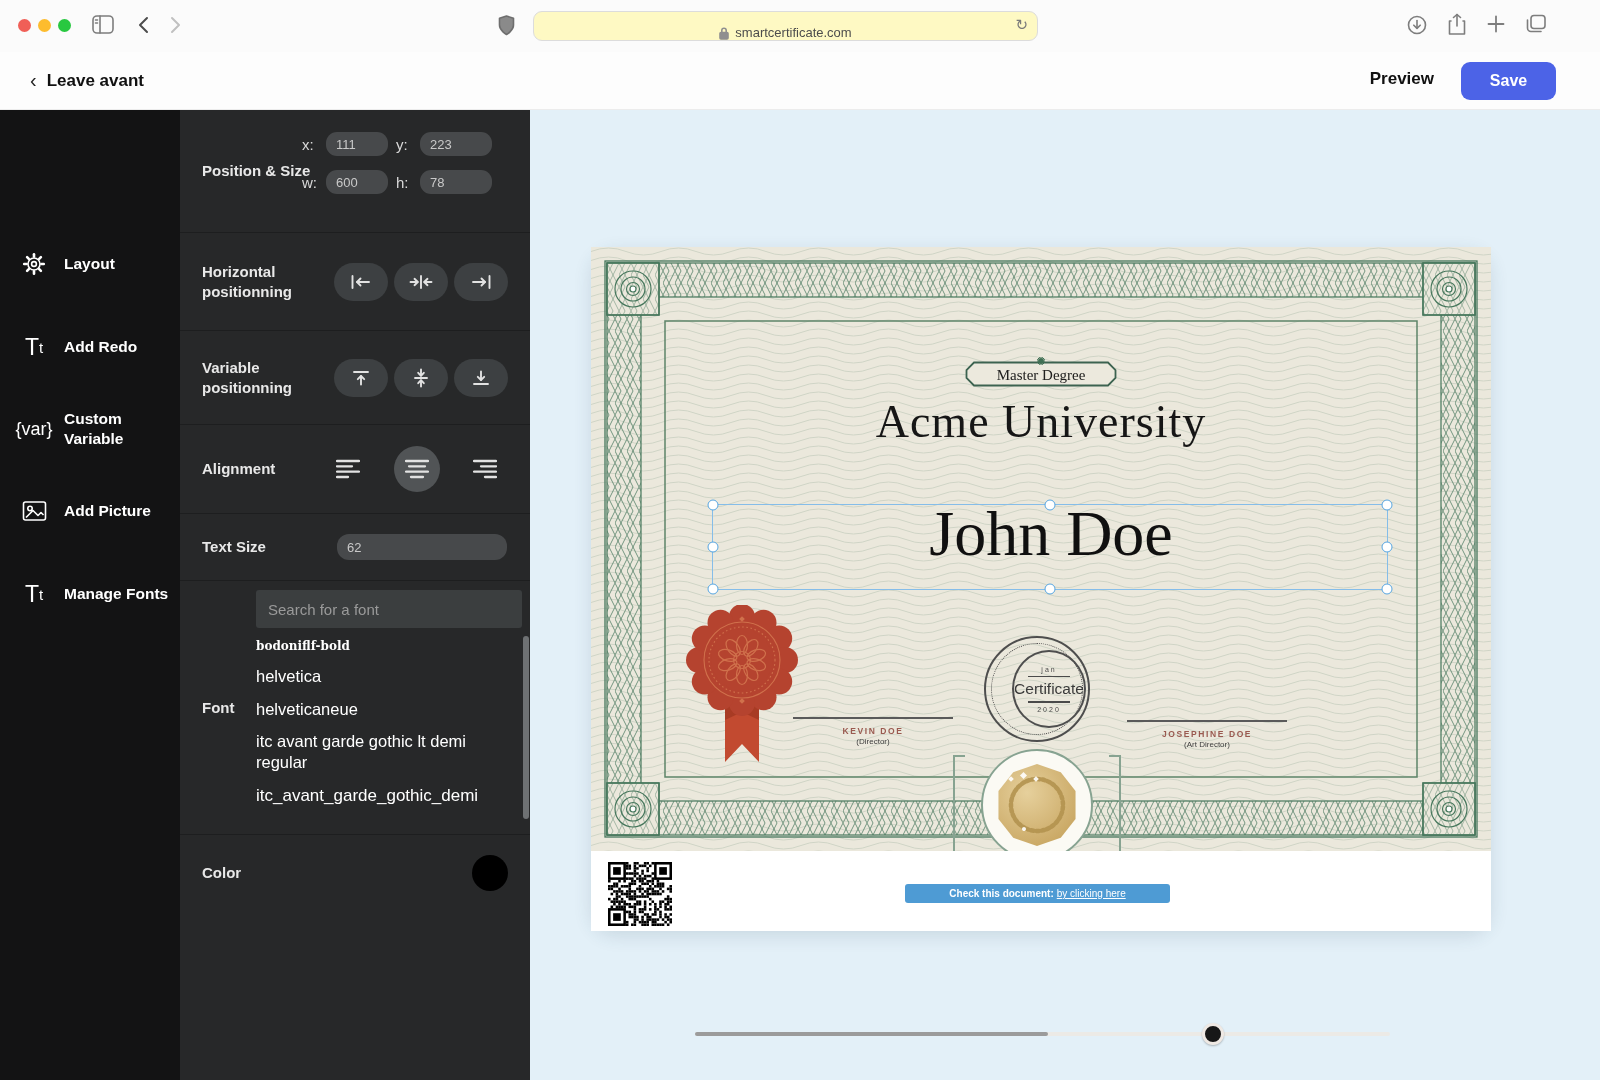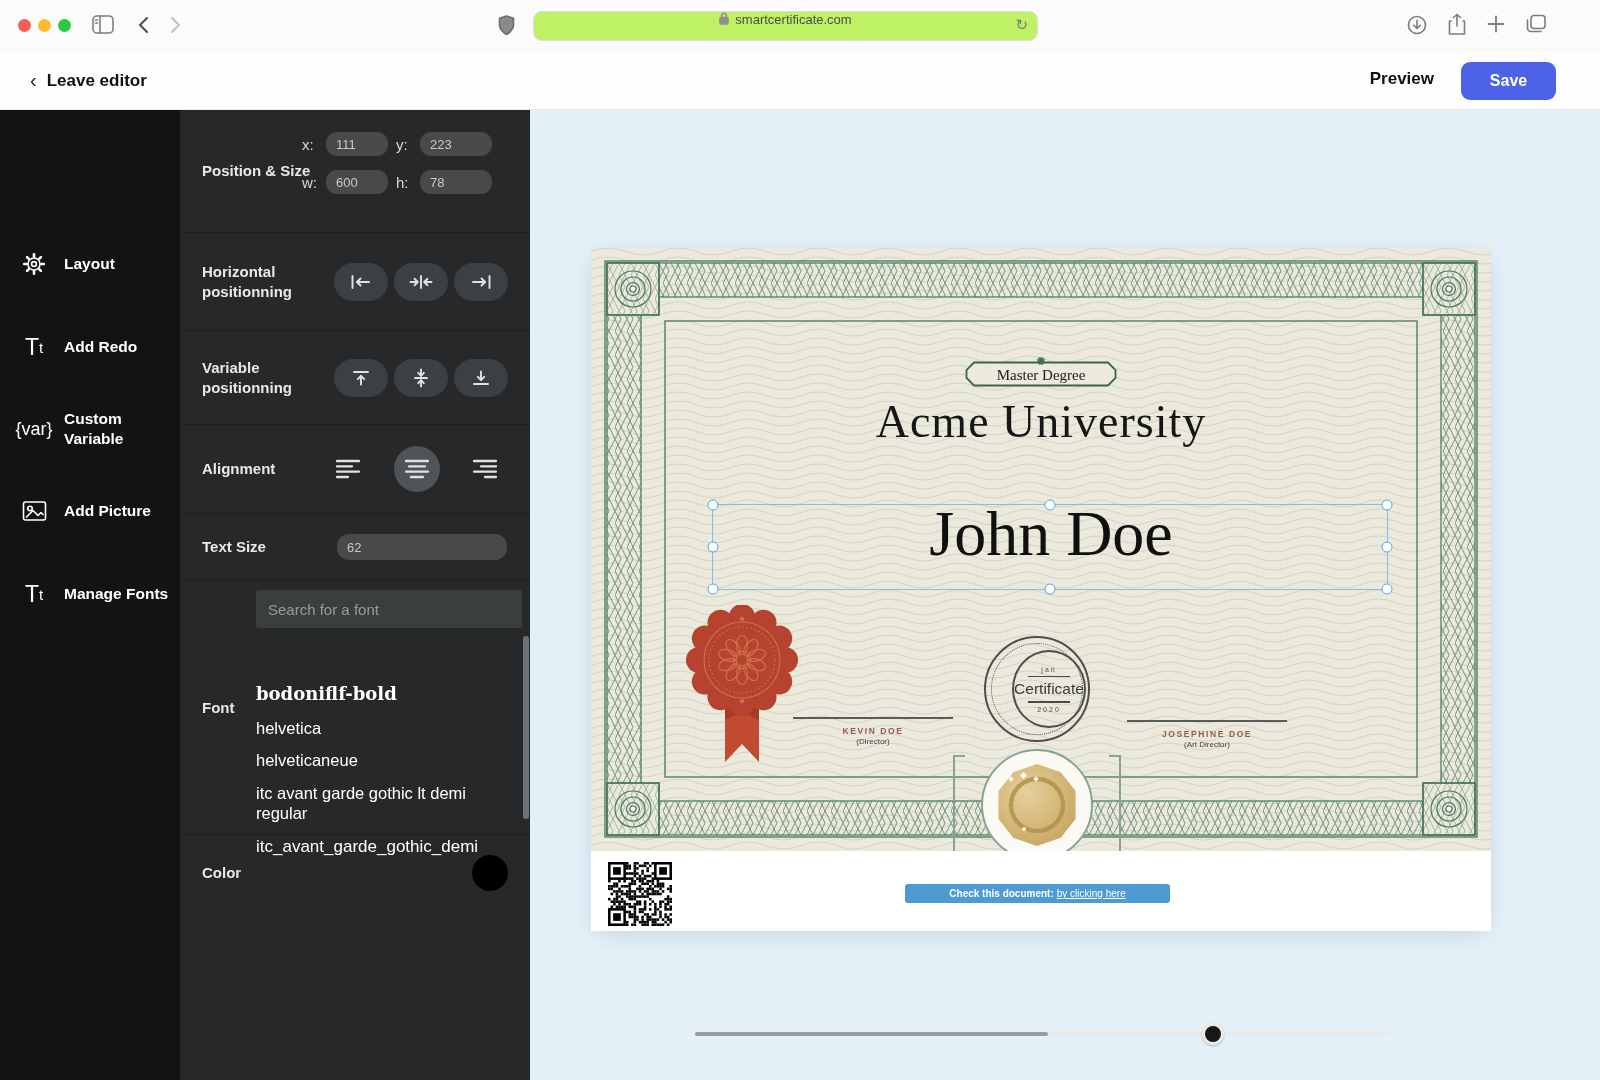--- a/index.html
+++ b/index.html
@@ -4,22 +4,22 @@
 <style>
   * { margin:0; padding:0; box-sizing:border-box; }
   html,body { width:1600px; height:1080px; overflow:hidden; background:#fff;
     font-family:"Liberation Sans", sans-serif; }
   .abs { position:absolute; }
 
   
   #chrome { position:relative; height:52px; background:#fbfbfb; }
   .tl { position:absolute; top:19px; width:13px; height:13px; border-radius:50%; }
   #chrome svg { stroke:#7d7d7d; fill:none; stroke-width:1.6; stroke-linecap:round; stroke-linejoin:round; }
-  #urlbar { position:absolute; left:533px; top:11px; width:505px; height:30px; background:#bef264;
-    border:1px solid #dcdcdc; border-radius:9px; display:flex; align-items:flex-start; justify-content:center;
+  #urlbar { position:absolute; left:533px; top:11px; width:505px; height:30px; background:#fef9c3;
+    border:1px solid #dcdcdc; border-radius:9px; display:flex; align-items:flex-end; justify-content:center;
     font-size:13px; color:#4c4c4c; }
   #urlbar .reload { position:absolute; right:9px; top:4px; color:#7a7a7a; font-size:15px; }
 
   
   #toolbar { position:relative; height:58px; background:#fdfdfd; border-bottom:1px solid #ececec; }
   #leave { position:absolute; left:30px; top:17px; font-size:17px; font-weight:700; color:#111;
     display:flex; align-items:center; gap:10px; cursor:pointer; }
   #leave .chev { font-size:20px; font-weight:400; color:#222; }
   .tb-center { position:absolute; left:548px; top:0; height:58px; display:flex; align-items:center; gap:47px; }
   .tb-btn { font-size:17px; font-weight:700; color:#1c1c1c; cursor:pointer; }
@@ -61,21 +61,21 @@
   .alg { width:46px; height:46px; border-radius:50%; display:flex; align-items:center; justify-content:center;
     background:transparent; border:none; cursor:pointer; }
   .alg.active { background:#515456; }
   #textsize { position:absolute; left:157px; top:50%; transform:translateY(-50%); width:170px; height:26px;
     border-radius:12px; background:#47494b; }
   #fontsearch { position:absolute; left:76px; top:9px; width:266px; height:38px; background:#3b3e3f;
     border:none; border-radius:3px; color:#d0d0d0; font-size:15px; padding:0 12px; outline:none; }
   #fontsearch::placeholder { color:#9a9a9a; }
   #fontlist { position:absolute; left:76px; top:58px; width:262px; color:#fff; }
   .font-item { margin-bottom:12px; cursor:pointer; line-height:1.25; }
-  .f-serif { font-family:"DejaVu Serif", serif; font-weight:700; font-size:18px;margin-top:44px; }
+  .f-serif { font-family:"DejaVu Serif", serif; font-weight:700; font-size:12px; }
   .f-sans  { font-size:16.5px; }
   #fscroll { position:absolute; right:1px; top:55px; width:6px; height:183px; border-radius:3px; background:#6e7173; }
   #swatch { position:absolute; right:22px; top:50%; transform:translateY(-50%); width:36px; height:36px;
     border-radius:50%; background:#000; cursor:pointer; }
 
   
   #canvas { position:relative; flex:1; background:#e3f0f8; }
   #cert { position:absolute; left:61px; top:137px; width:900px; height:684px; background:#fff;
     box-shadow:0 5px 18px rgba(40,70,90,.14);border-radius:24px; }
   #artwork { position:absolute; left:0; top:0; width:900px; height:604px; overflow:hidden; }
@@ -185,21 +185,21 @@
     <svg width="21" height="20" viewBox="0 0 21 20">
         <rect x="5" y="1.5" width="14" height="13" rx="3"></rect>
         <path d="M15 17.5 H5 a3.5 3.5 0 0 1 -3.5 -3.5 V6"></path>
       </svg>
   </span>
 </div>
 
 <div id="toolbar">
   <div id="leave">
     <span class="chev">‹</span>
-    <span>Leave editor</span>
+    <span>Leave avant</span>
   </div>
   <span id="preview">Preview</span>
   <button id="save">Save</button>
 </div>
 
 <div id="main">
 
   <div id="sidebar">
     <div class="side-item" style="top:154px">
       <span class="ic">

